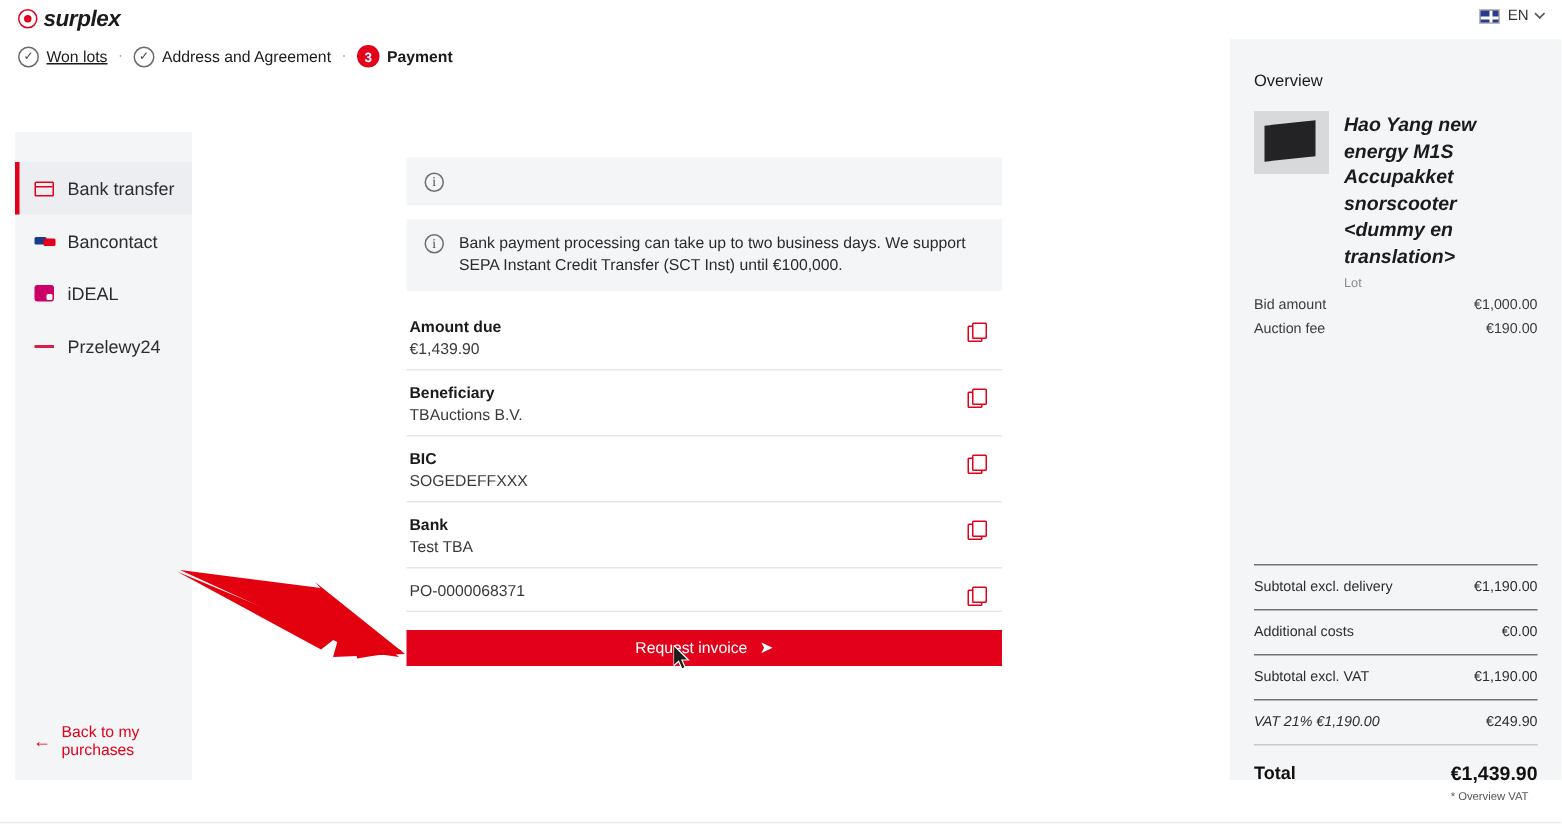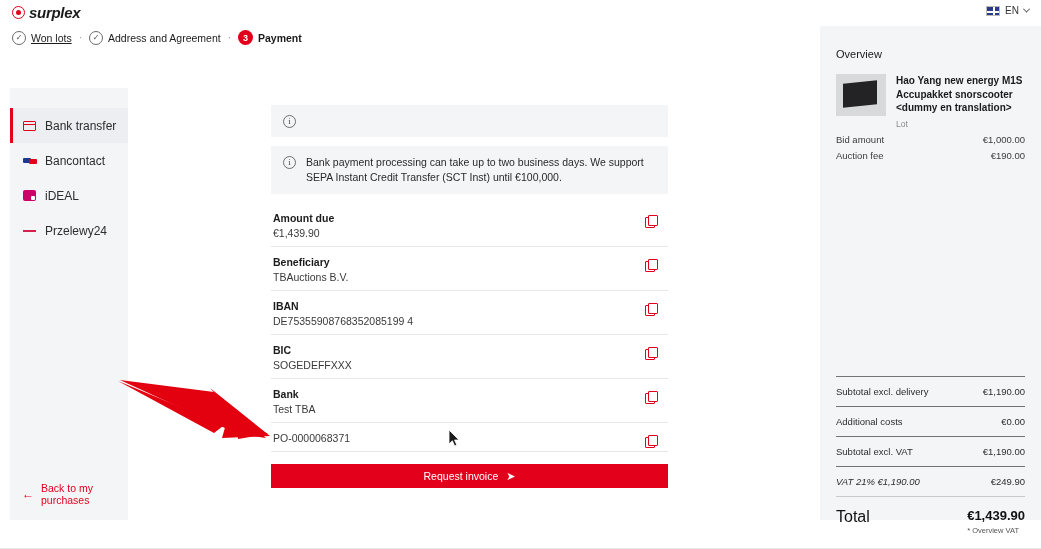--- a/index.html
+++ b/index.html
@@ -230,21 +230,21 @@
     background: #d8d9db;
     position: relative; overflow: hidden;
   }
   .ov-thumb::after {
     content: ""; position: absolute;
     left: 7px; top: 8px; width: 34px; height: 24px;
     background: #232325;
     transform: skewY(-6deg);
   }
   .ov-lot-name {
-    font-size: 10px; color: #1b1b1b; font-weight: bold; line-height: 1.35;
+    font-size: 13px; color: #1b1b1b; font-weight: bold; line-height: 1.35; font-style: italic;
   }
   .ov-lot-sub { font-size: 8.5px; color: #8a8a8a; margin-top: 4px; }
   .ov-line {
     display: flex; justify-content: space-between;
     font-size: 9.5px; color: #3b3b3b;
     margin-top: 5px;
   }
   .ov-totals {
     position: absolute; left: 16px; right: 16px; top: 350px;
   }
@@ -252,21 +252,21 @@
     display: flex; justify-content: space-between; align-items: flex-start;
     font-size: 9.5px; color: #2d2d2d;
     padding: 9px 0;
     border-top: 1px solid #737373;
   }
   .tot-row.grand {
     border-top: 1px solid #c9cace;
     padding-top: 11px;
     align-items: flex-start;
   }
-  .grand-label { font-size: 16px; font-weight: normal; color: #111; }
+  .grand-label { font-size: 12px; font-weight: bold; color: #111; }
   .grand-val { font-size: 13px; font-weight: bold; color: #111; text-align: right; }
   .grand-note { font-size: 7.5px; color: #555; margin-top: 3px; }
   .vat-em { font-style: italic; }
 
   
   .annot-arrow {
     position: absolute; left: 118px; top: 376px;
     width: 160px; height: 66px;
     pointer-events: none;
   }
@@ -362,25 +362,20 @@
       <div class="detail-label">Amount due</div>
       <div class="detail-value">€1,439.90</div>
       <span class="copy-btn"></span>
     </div>
     <div class="detail-row">
       <div class="detail-label">Beneficiary</div>
       <div class="detail-value">TBAuctions B.V.</div>
       <span class="copy-btn"></span>
     </div>
     <div class="detail-row">
-      <div class="detail-label">IBAN</div>
-      <div class="detail-value">DE75355908768352085199 4</div>
-      <span class="copy-btn"></span>
-    </div>
-    <div class="detail-row">
       <div class="detail-label">BIC</div>
       <div class="detail-value">SOGEDEFFXXX</div>
       <span class="copy-btn"></span>
     </div>
     <div class="detail-row">
       <div class="detail-label">Bank</div>
       <div class="detail-value">Test TBA</div>
       <span class="copy-btn"></span>
     </div>
     <div class="detail-row">

